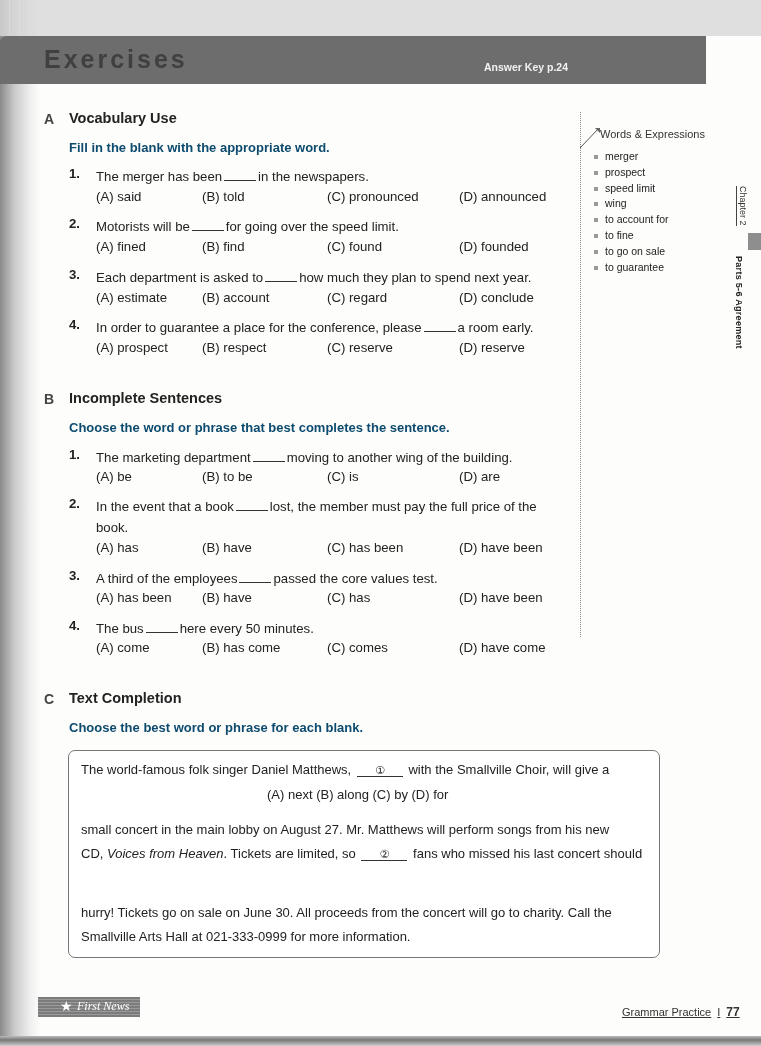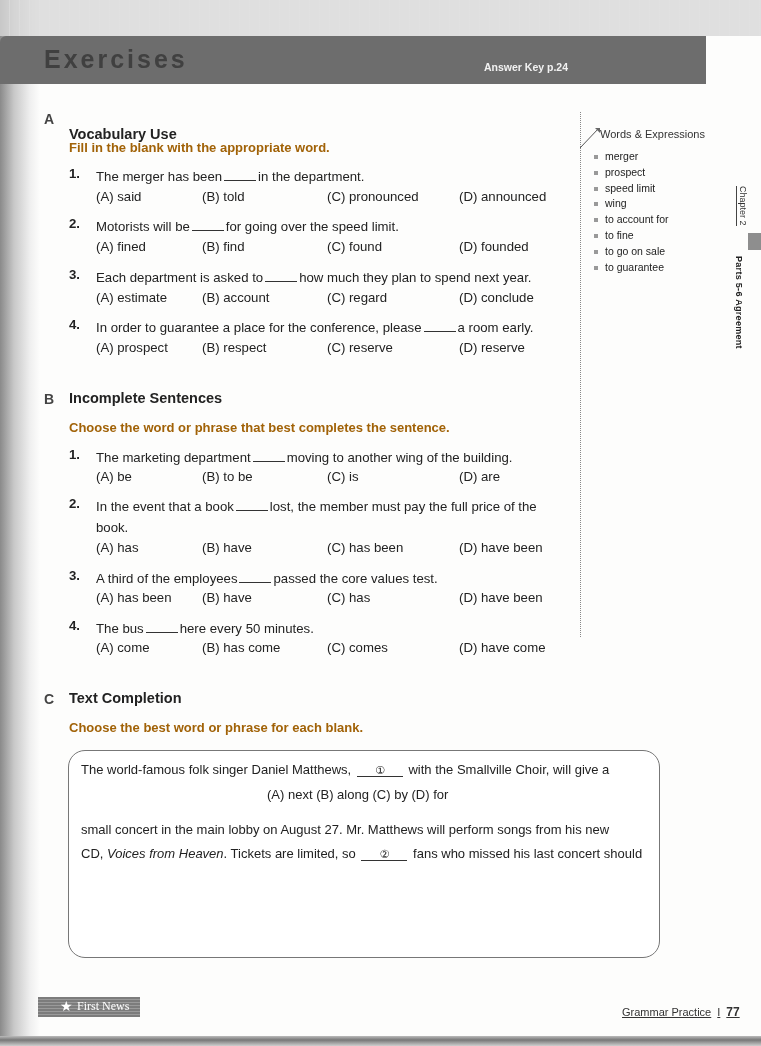--- a/index.html
+++ b/index.html
@@ -42,21 +42,21 @@
     position: absolute; left: 484px; top: 61px;
     font-size: 10.5px; font-weight: bold; color: #f2f2f2;
   }
   .section-letter {
     position: absolute; left: 44px; font-size: 14px; font-weight: bold; color: #444;
   }
   .section-title {
     position: absolute; left: 69px; font-size: 14.5px; font-weight: bold; color: #222;
   }
   .instruction {
-    position: absolute; left: 69px; font-size: 13px; font-weight: bold; color: #a16207;
+    position: absolute; left: 69px; font-size: 13px; font-weight: bold; color: #0c4a6e;
   }
   .q {
     position: absolute; left: 69px; width: 500px; font-size: 13.2px; color: #222;
   }
   .q .num { position: absolute; left: 0; top: 0; font-weight: bold; }
   .q .stem { position: absolute; left: 27px; top: 0; width: 470px; line-height: 21px; }
   .blank { display: inline-block; width: 32px; border-bottom: 1px solid #333; height: 10px; vertical-align: baseline; margin: 0 2px; }
   .opts { position: absolute; left: 27px; height: 18px; width: 480px; }
   .opt { position: absolute; top: 0; white-space: nowrap; }
   .opt.a { left: 0; }
@@ -82,38 +82,38 @@
     font-size: 9px; color: #333; border-left: 1px solid #444; padding-left: 1px;
   }
   .side-block { position: absolute; left: 748px; top: 233px; width: 13px; height: 17px; background: #8e8e8e; }
   .side-parts {
     position: absolute; left: 734px; top: 256px; writing-mode: vertical-rl;
     font-size: 9px; color: #222; font-weight: bold; letter-spacing: 0.3px;
   }
 
   .tc-box {
     position: absolute; left: 68px; top: 750px; width: 590px; height: 206px;
-    border: 1.3px solid #777; border-radius: 17px; background: #fff;
+    border: 1.3px solid #777; border-radius: 7px; background: #fff;
   }
   .tc-line { position: absolute; left: 12px; font-size: 13px; color: #222; white-space: nowrap; }
   .tc-opts { position: absolute; font-size: 13px; color: #222; white-space: nowrap; }
   .tc-opts span { }
   .circ-blank {
     display: inline-block; width: 46px; border-bottom: 1px solid #333; text-align: center;
     font-size: 11px; line-height: 12px; margin: 0 2px;
   }
 
   .footer-logo {
     position: absolute; left: 38px; top: 997px; width: 102px; height: 20px;
     background: repeating-linear-gradient(to bottom, #7c7c7c 0px, #7c7c7c 2px, #9a9a9a 2px, #9a9a9a 3px);
   }
   .footer-logo .star { position: absolute; left: 22px; top: 1px; font-size: 14px; color: #fff; }
   .footer-logo .logo-text {
     position: absolute; left: 39px; top: 2px; font-family: "Liberation Serif", serif;
-    font-size: 12px; color: #fff;
+    font-style: italic; font-size: 12px; color: #fff;
   }
   .footer-right { position: absolute; left: 622px; top: 1005px; font-size: 11px; color: #333; text-decoration: underline; }
   .footer-right .sep { margin: 0 6px; }
   .footer-right .page { font-weight: bold; font-size: 12px; }
   .bottom-edge {
     position: absolute; left: 0; top: 1036px; width: 761px; height: 10px;
     background: linear-gradient(to bottom, #bbb 0, #777 40%, #cfcfcf 100%);
   }
 </style>
 </head>
@@ -121,26 +121,26 @@
 
 <div class="spine"></div>
 <div class="grid-pattern"></div>
 <div class="grid-pattern2"></div>
 
 <div class="banner"></div>
 <div class="banner-title">Exercises</div>
 <div class="banner-key">Answer Key p.24</div>
 
 <div class="section-letter" style="top:111px">A</div>
-<div class="section-title" style="top:126px">Vocabulary Use</div>
+<div class="section-title" style="top:110px">Vocabulary Use</div>
 <div class="instruction" style="top:140px">Fill in the blank with the appropriate word.</div>
 
 <div class="q" style="top:166px">
   <span class="num">1.</span>
-  <div class="stem"><span>The merger has been</span><span class="blank"></span><span>in the department.</span></div>
+  <div class="stem"><span>The merger has been</span><span class="blank"></span><span>in the newspapers.</span></div>
   <div class="opts" style="top:23px">
     <span class="opt a">(A)  said</span>
     <span class="opt b">(B)  told</span>
     <span class="opt c">(C)  pronounced</span>
     <span class="opt d">(D)  announced</span>
   </div>
 </div>
 
 <div class="q" style="top:216px">
   <span class="num">2.</span>
@@ -239,20 +239,22 @@
     <span>(C) by</span>
     <span>(D) for</span>
   </div>
   <div class="tc-line" style="top:71px">small concert in the main lobby on August 27. Mr. Matthews will perform songs from his new</div>
   <div class="tc-line" style="top:95px">
     <span>CD,</span>
     <i>Voices from Heaven</i><span>. Tickets are limited, so</span>
     <span class="circ-blank">②</span>
     <span>fans who missed his last concert should</span>
   </div>
+  <div class="tc-line" style="top:154px">hurry! Tickets go on sale on June 30. All proceeds from the concert will go to charity. Call the</div>
+  <div class="tc-line" style="top:178px">Smallville Arts Hall at 021-333-0999 for more information.</div>
 </div>
 
 <div class="divider"></div>
 <svg class="we-slash" viewBox="0 0 20 22">
   <line x1="0" y1="22" x2="19" y2="2" stroke="#555" stroke-width="1"></line>
   <polygon points="15,2 20,2 20,7" fill="#666"></polygon>
 </svg>
 <div class="we-title">Words &amp; Expressions</div>
 <ul class="we-list">
   <li><span class="bullet"></span><span>merger</span></li>

